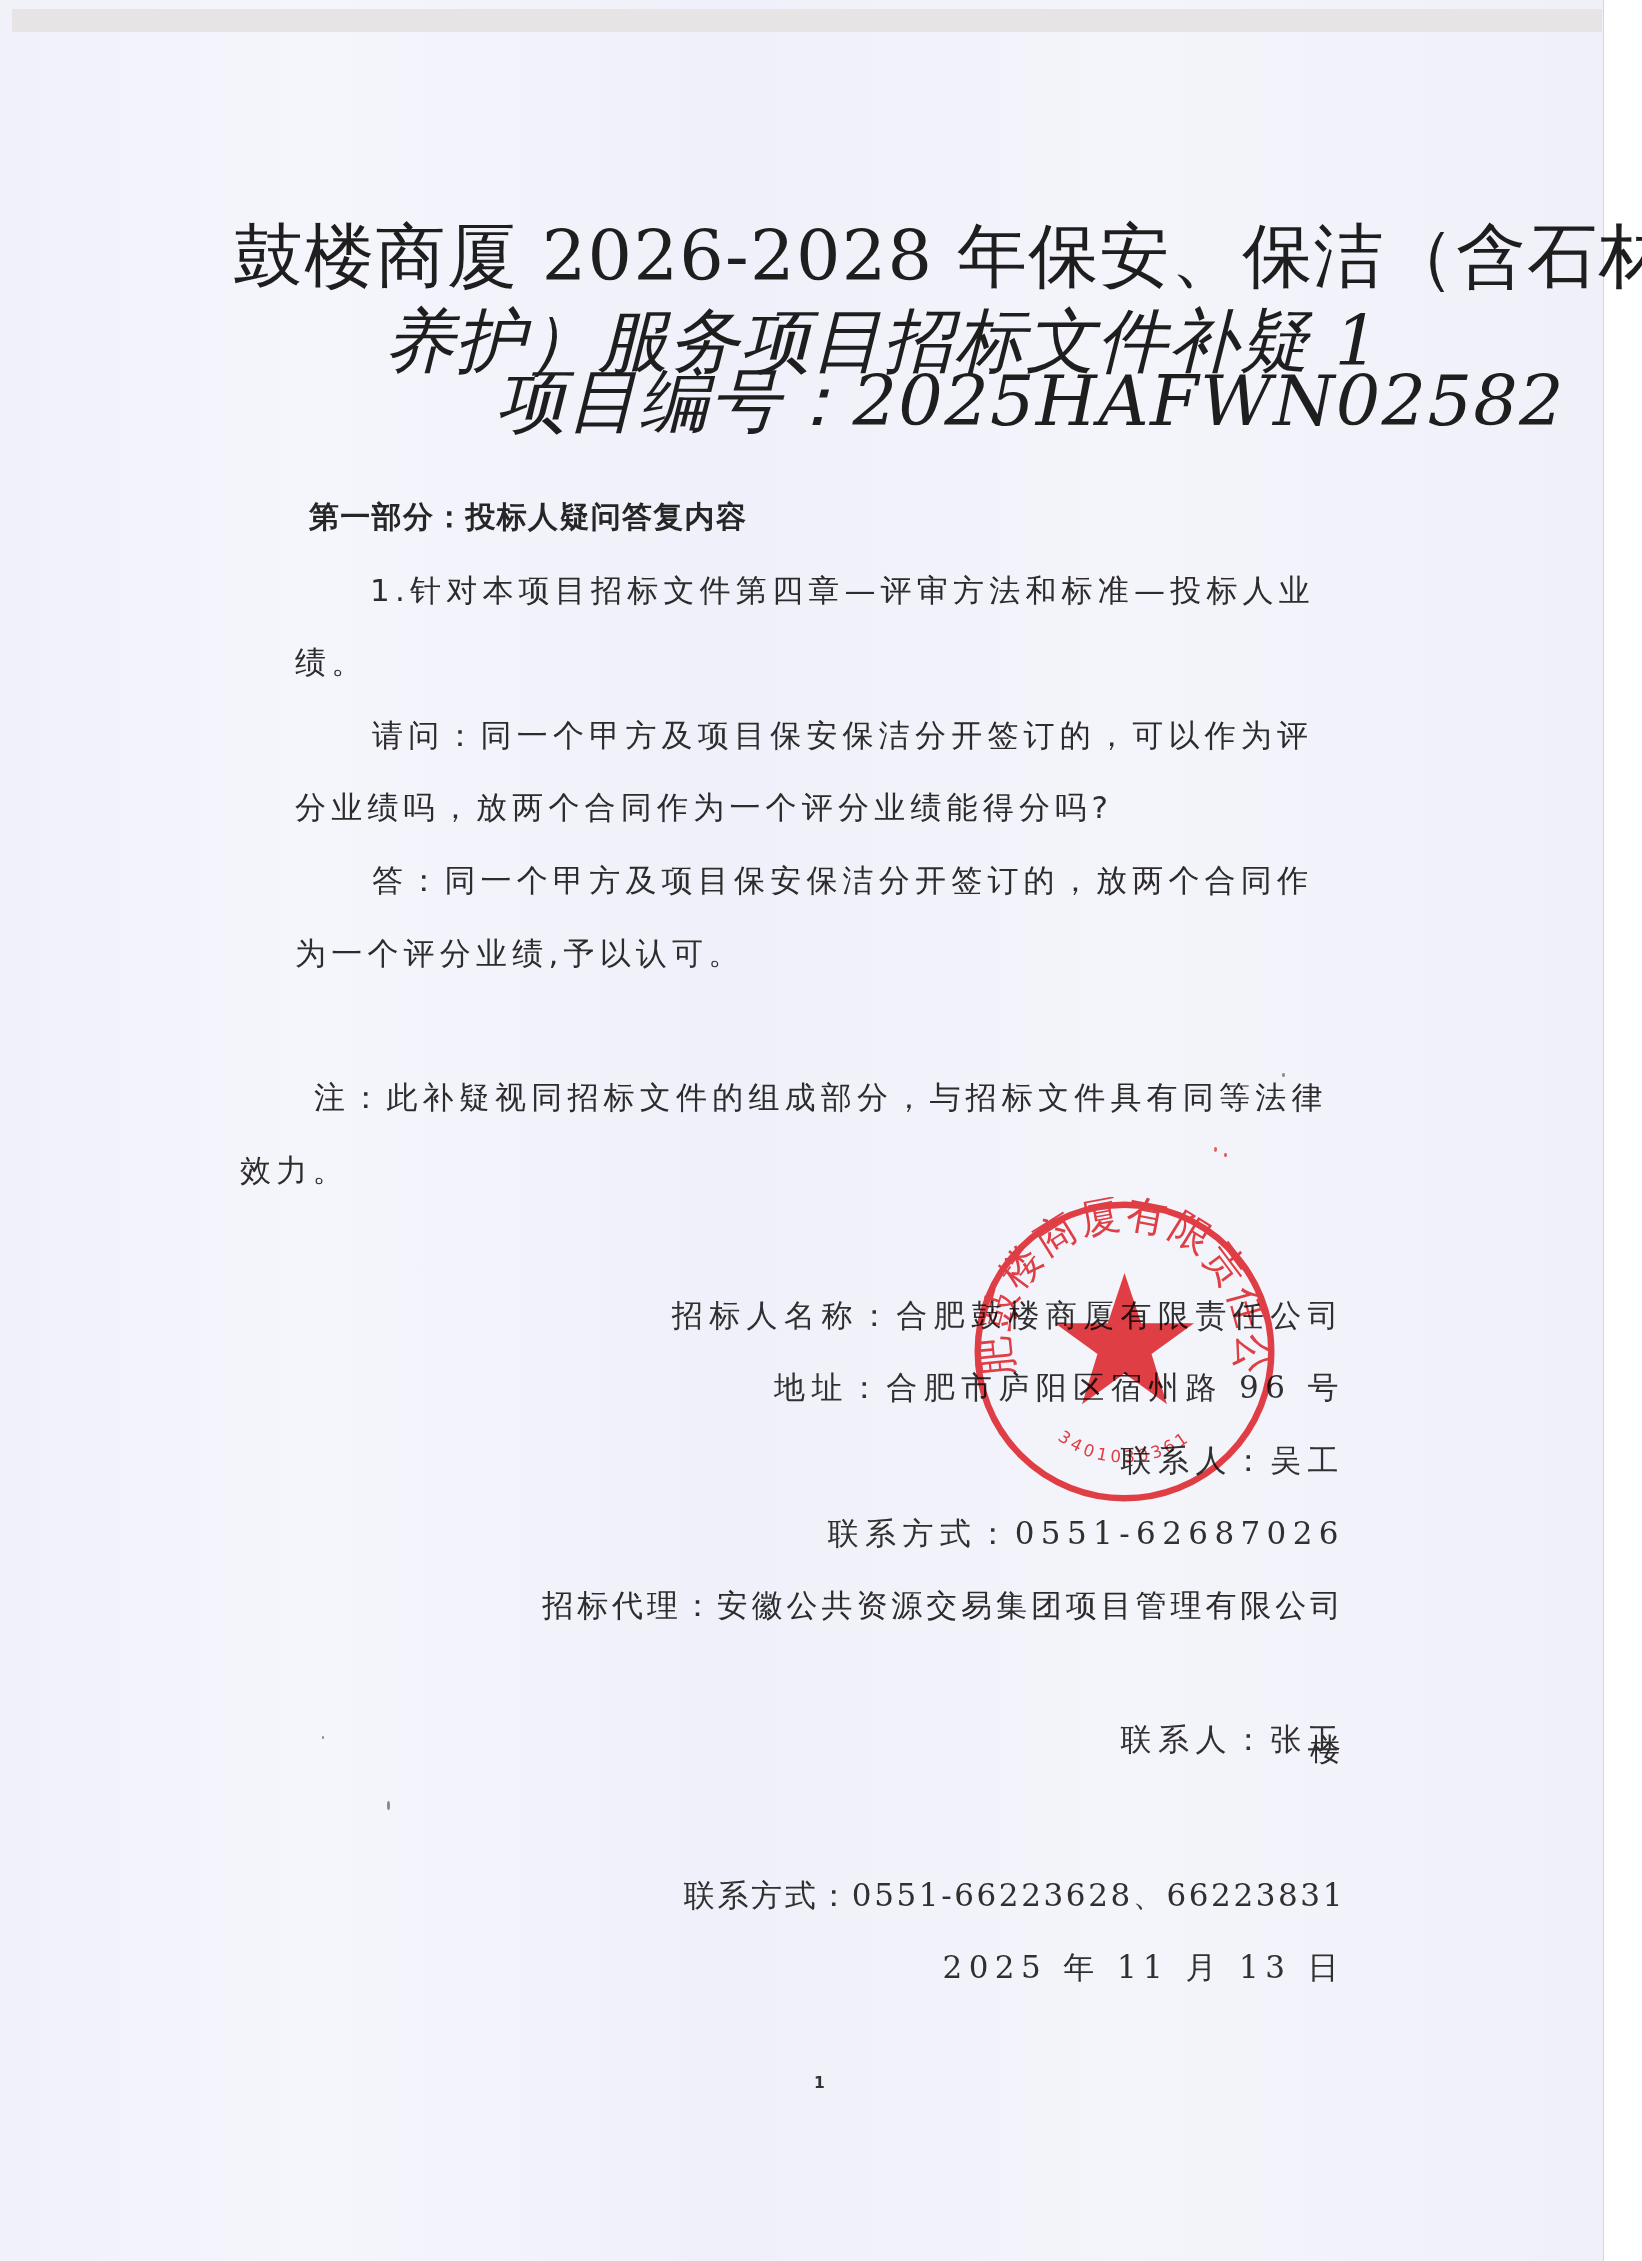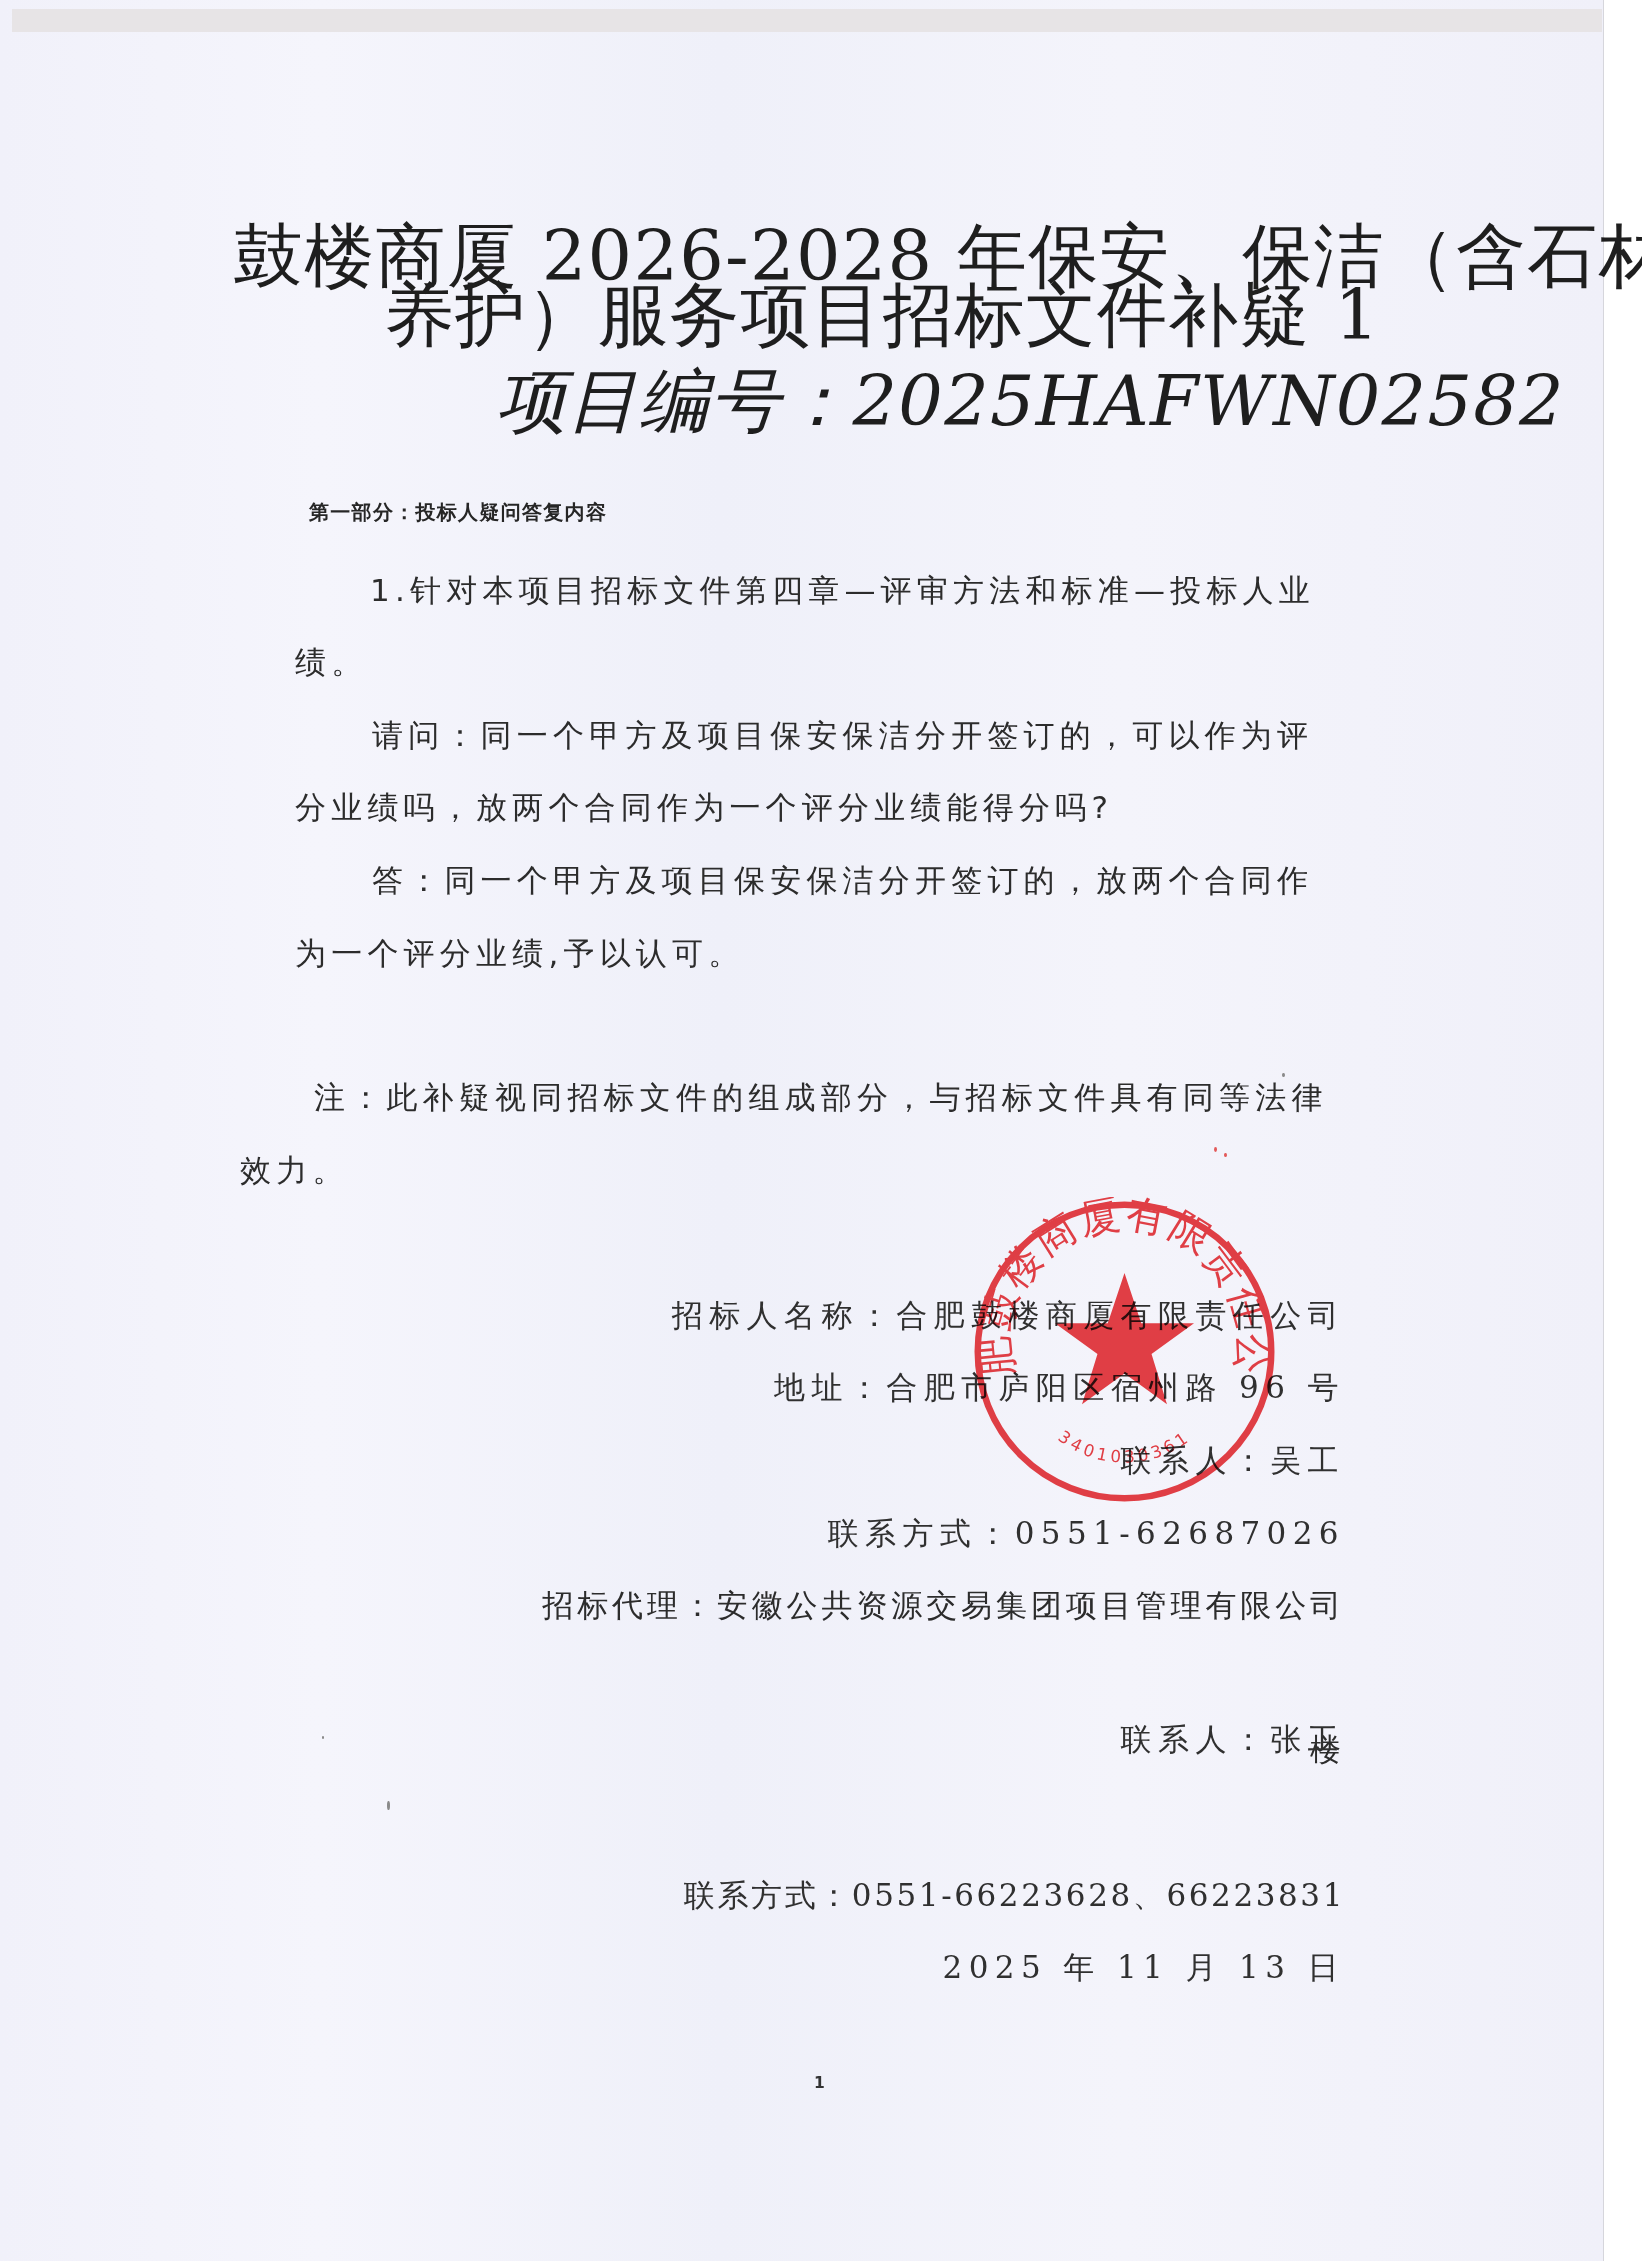--- a/index.html
+++ b/index.html
@@ -41,21 +41,21 @@
     .title-line {
       font-family: "DejaVu Serif", "Liberation Serif", serif;
       font-size: 70px;
       color: #1e1e1e;
       letter-spacing: 1.3px;
       margin-top: 28px;
     }
     .section-heading {
       font-family: Liberation Serif, serif;
       font-weight: bold;
-      font-size: 20px;
+      font-size: 30px;
       color: #262626;
       letter-spacing: 1.3px;
     }
     .body-line {
       font-family: "DejaVu Sans", "Liberation Sans", sans-serif;
       font-size: 31px;
       color: #2c2c2c;
       letter-spacing: 5.2px;
     }
     .sig-line {
@@ -94,21 +94,21 @@
       border-radius: 50%;
     }
   </style>
 </head>
 <body>
 
 <div class="page">
   <div class="top-strip"></div>
 
   <div class="text title-line" style="left:233px; top:193px;">鼓楼商厦 2026-2028 年保安、保洁（含石材</div>
-  <div class="text title-line" style="left:384px; top:252px;">养护）服务项目招标文件补疑 1</div>
+  <div class="text title-line" style="left:384px; top:278px;font-style:italic;">养护）服务项目招标文件补疑 1</div>
   <div class="text title-line" style="left:496px; top:338px;font-style:italic;">项目编号：2025HAFWN02582</div>
 
   <div class="text section-heading" style="left:309px; top:502px;">第一部分：投标人疑问答复内容</div>
 
   <div class="text body-line" style="left:370px; top:575px;">1.针对本项目招标文件第四章—评审方法和标准—投标人业</div>
   <div class="text body-line" style="left:295px; top:647px;">绩。</div>
 
   <div class="text body-line" style="left:372px; top:720px;">请问：同一个甲方及项目保安保洁分开签订的，可以作为评</div>
   <div class="text body-line" style="left:295px; top:792px;">分业绩吗，放两个合同作为一个评分业绩能得分吗?</div>
 

